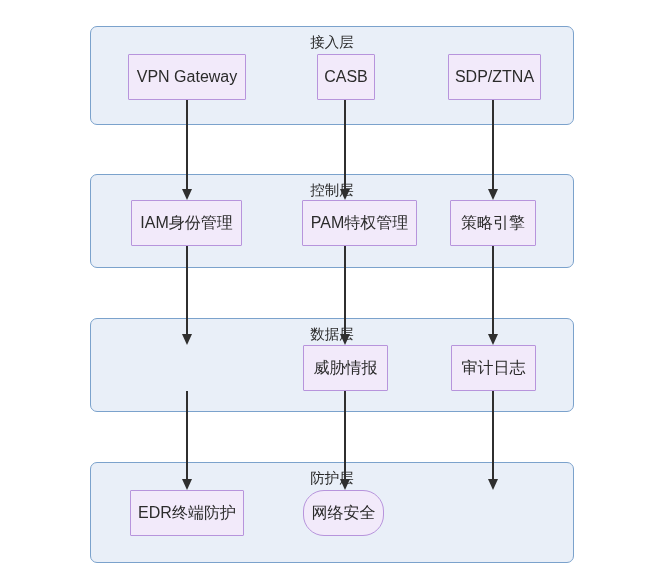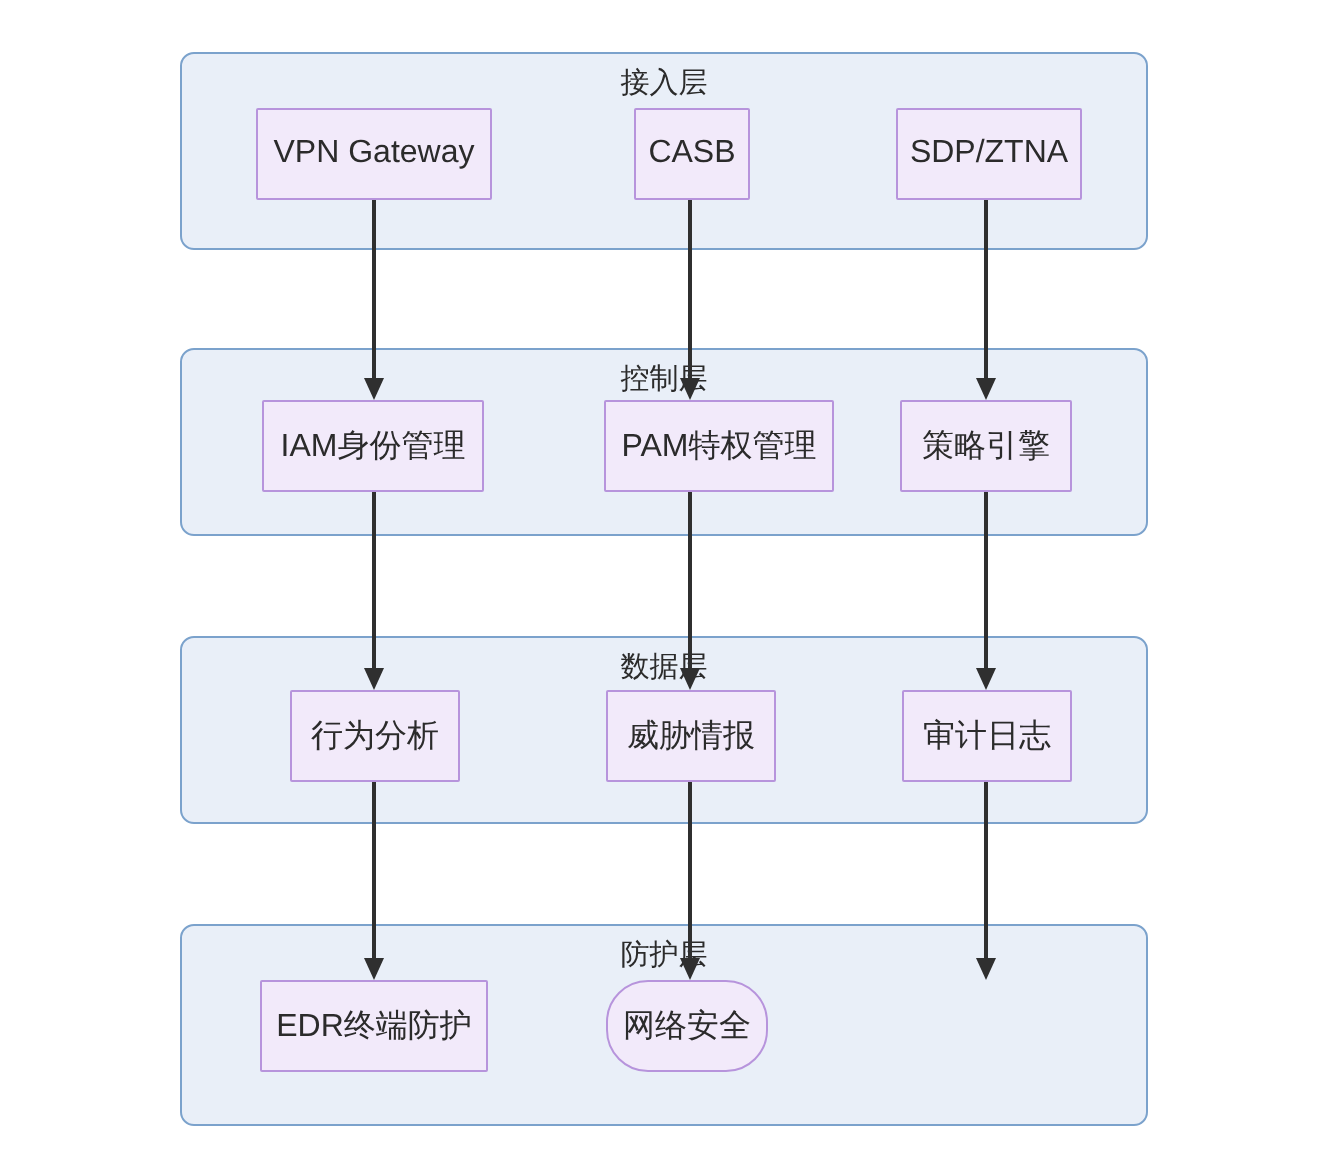--- a/index.html
+++ b/index.html
@@ -102,23 +102,20 @@
   <div class="node" style="left:289px;top:200px;width:115px;margin-left:13px;">
     <span>PAM特权管理</span>
   </div>
   <div class="node" style="left:450px;top:200px;width:86px;">
     <span>策略引擎</span>
   </div>
 
   <div class="layer" style="top:318px;height:94px;">
     <div class="layer-title">数据层</div>
   </div>
-  <div class="node" style="left:145px;top:345px;width:85px;">
-    <span>行为分析</span>
-  </div>
   <div class="node" style="left:303px;top:345px;width:85px;">
     <span>威胁情报</span>
   </div>
   <div class="node" style="left:451px;top:345px;width:85px;">
     <span>审计日志</span>
   </div>
 
   <div class="layer" style="top:462px;height:101px;">
     <div class="layer-title">防护层</div>
   </div>

